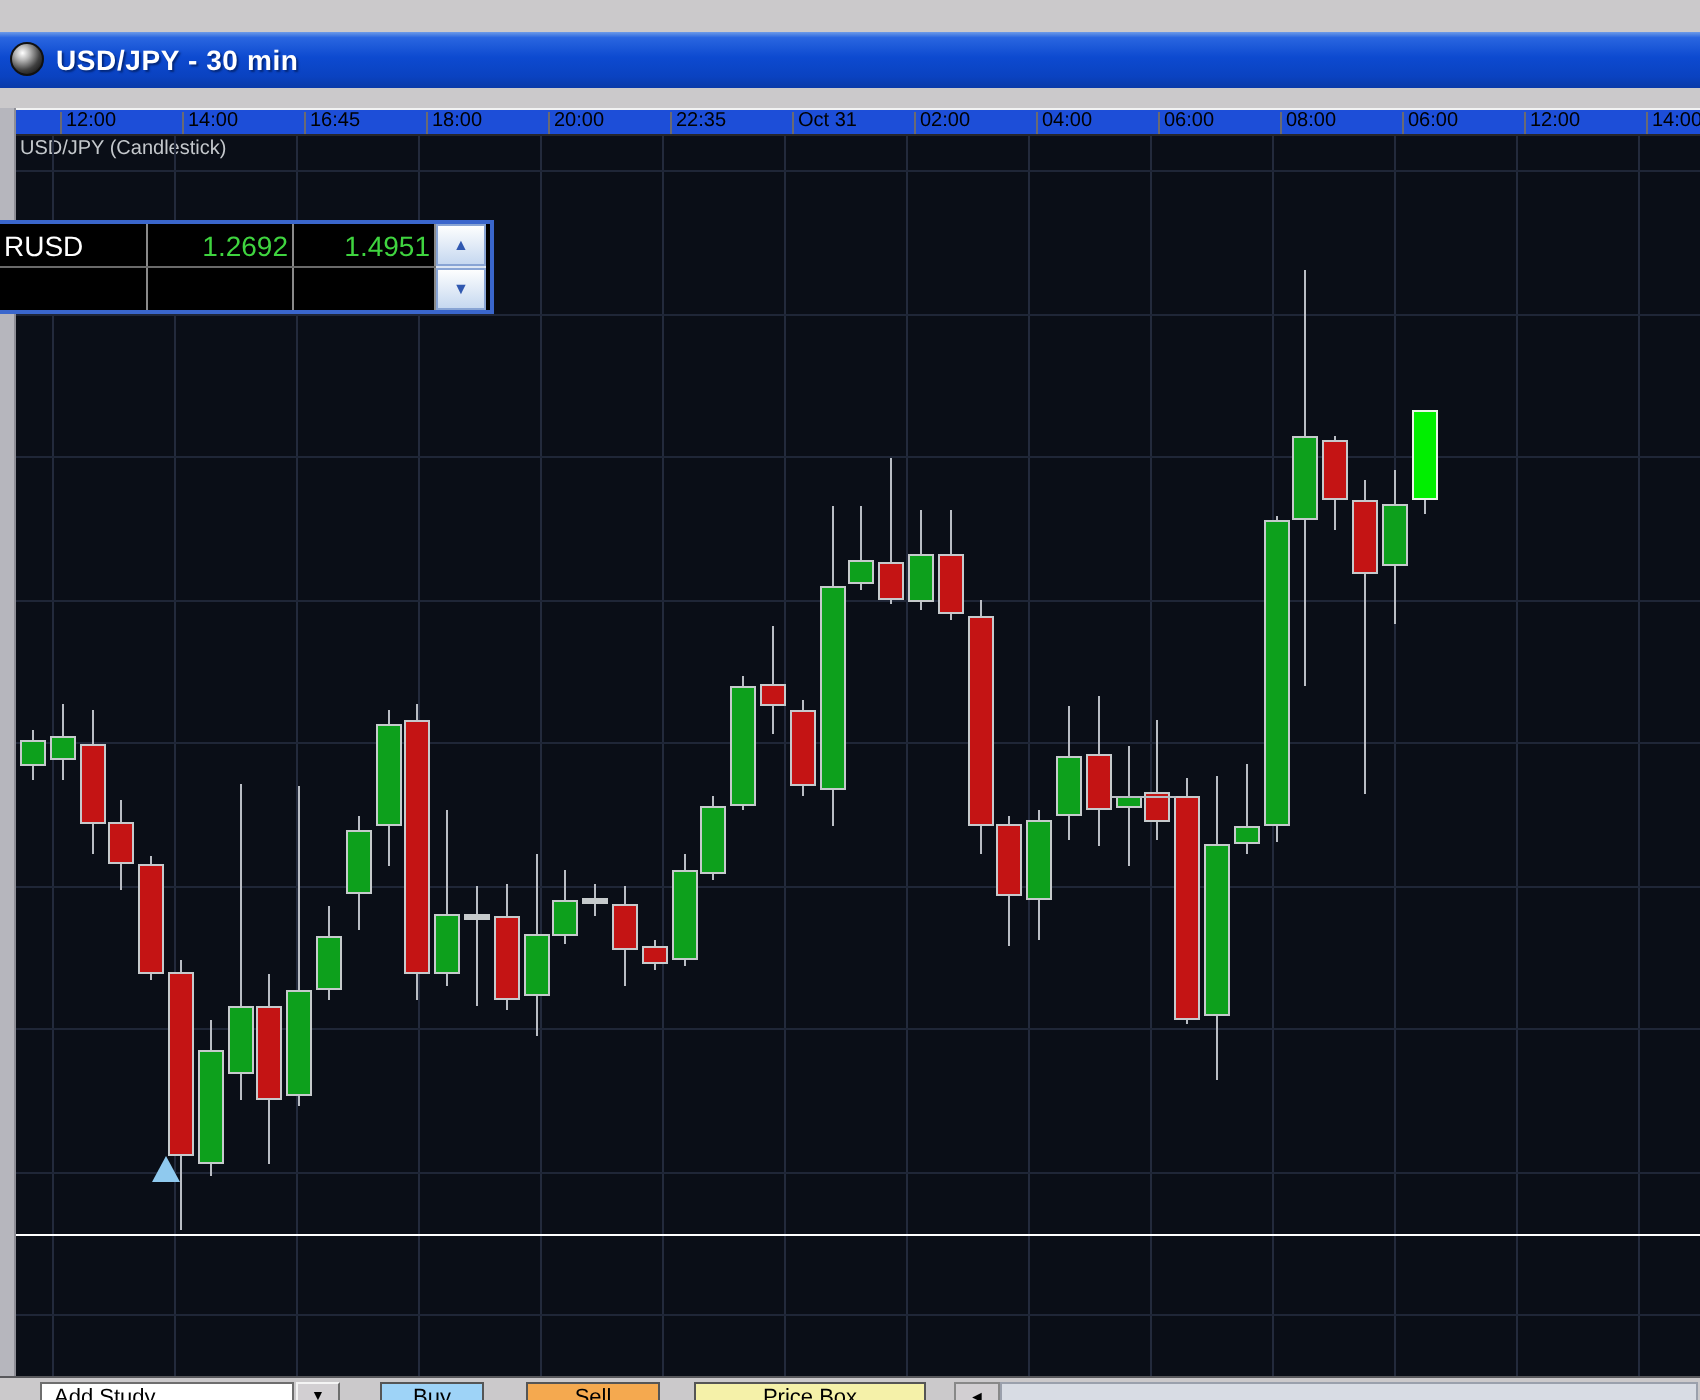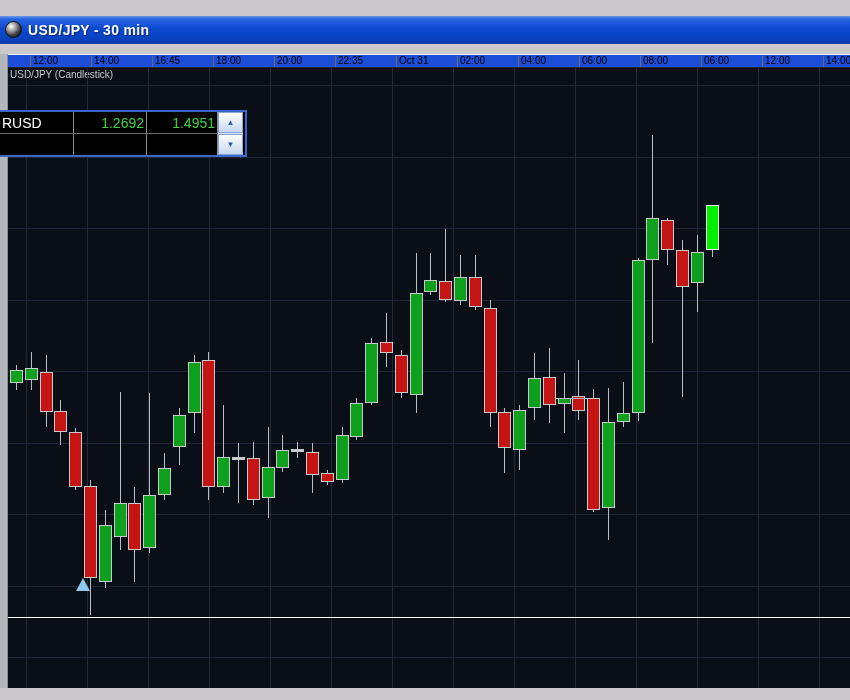--- a/index.html
+++ b/index.html
@@ -319,14 +319,25 @@
           <div class="pw-bid" style="color: rgb(63, 212, 63);">1.2692</div>
           <div class="pw-ask" style="color: rgb(63, 212, 63);">1.4951</div>
         </div>
         <div class="pw-sep-v" style="left: 74px;"></div>
         <div class="pw-sep-v" style="left: 147px;"></div>
         <div class="pw-sep-v" style="left: 218px;"></div>
         <div class="pw-row-sep" style="top: 21px;"></div>
       </div>
   </div>
 
+  <div class="bottombar">
+    <div class="bb-item bb-field">Add Study</div>
+    <div class="bb-item bb-arrow">▼</div>
+    <div class="btn btn-buy">Buy</div>
+    <div class="btn btn-sell">Sell</div>
+    <div class="btn btn-pbox">Price Box</div>
+    <div class="btn hscroll-btn">
+      <span>◄</span>
+    </div>
+    <div class="hscroll-track"></div>
+  </div>
 
 </div>
 
 </body></html>

